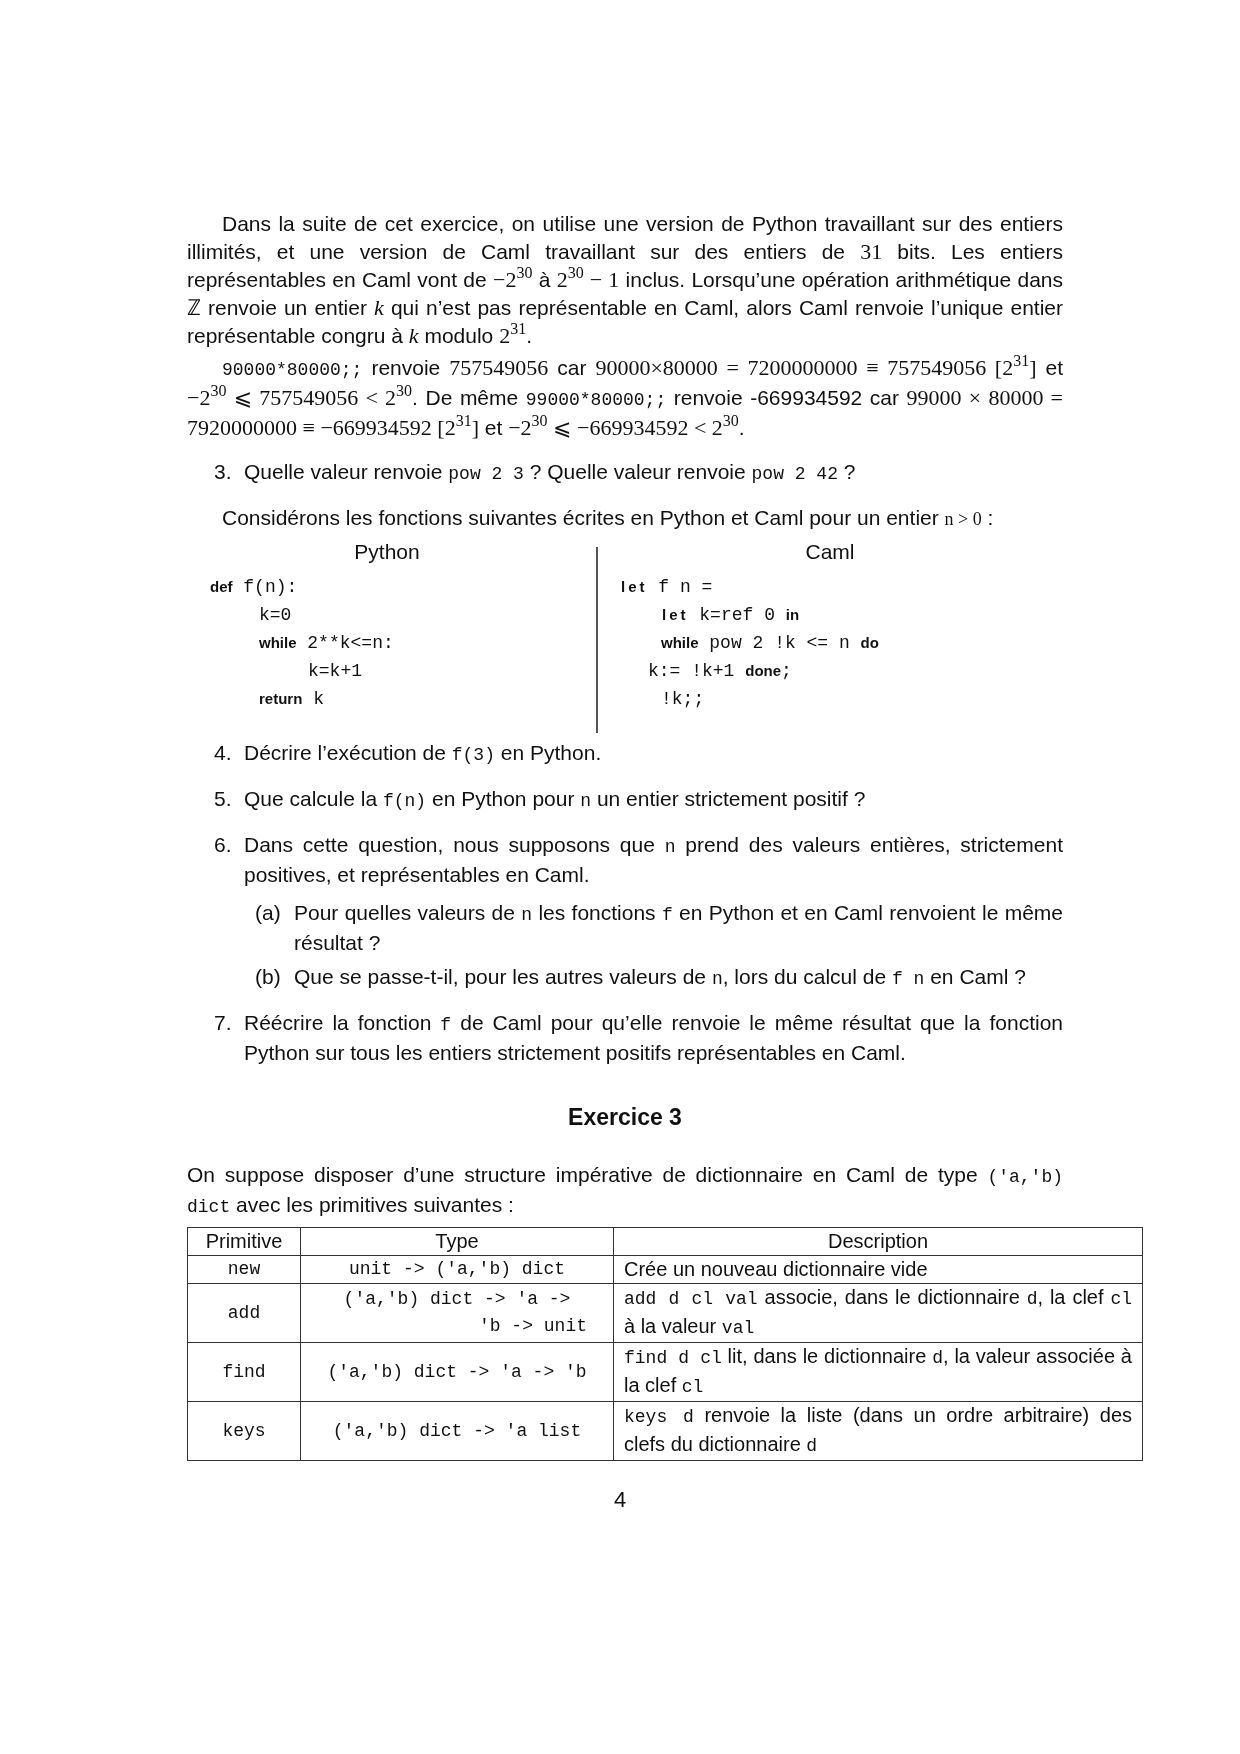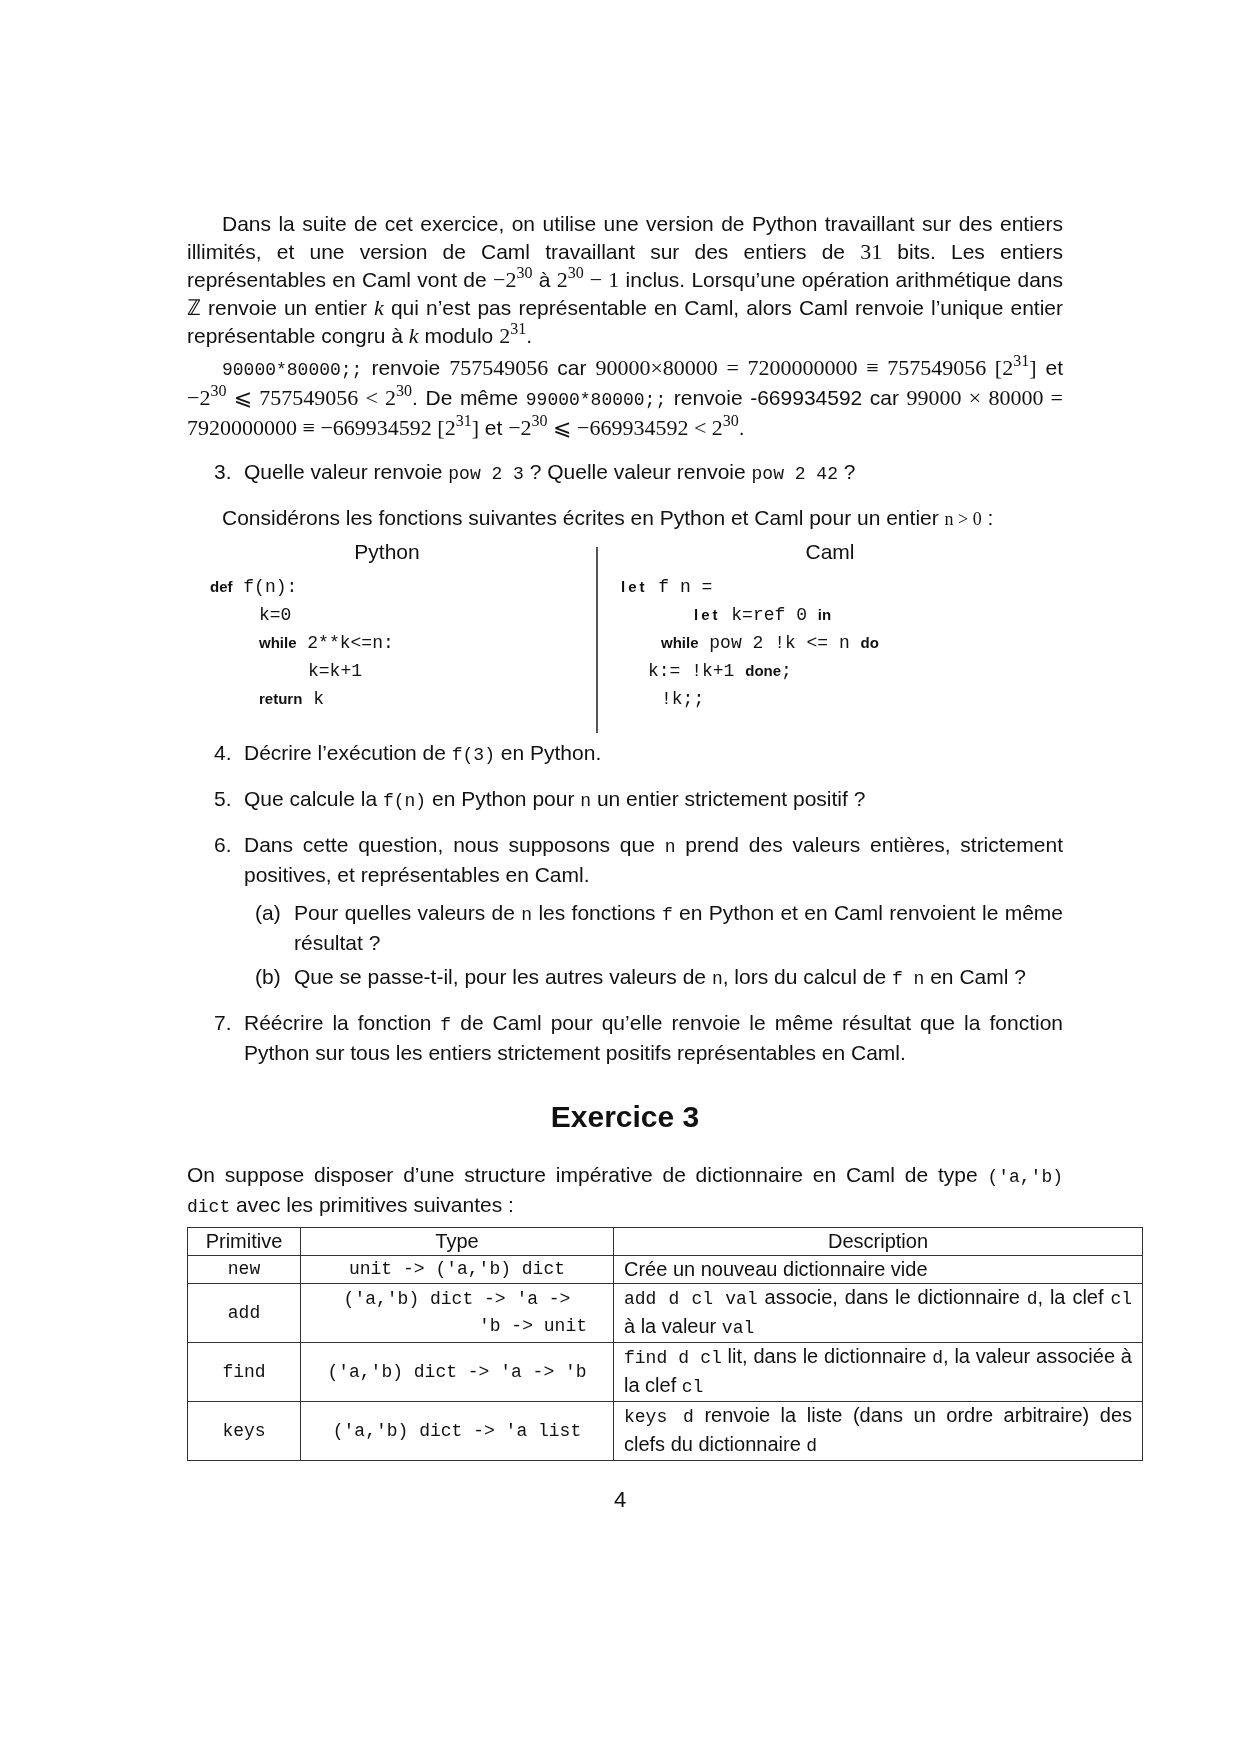--- a/index.html
+++ b/index.html
@@ -17,21 +17,21 @@
   .sub .num { position: absolute; left: 68px; top: 0; }
   .code-wrap { position: relative; height: 190px; margin-top: 4px; }
   .code-col { position: absolute; top: 0; }
   .code-col.py { left: 0; width: 400px; }
   .code-col.ml { left: 410px; width: 466px; }
   .code-divider { position: absolute; left: 409px; top: 10px; width: 1.5px; height: 186px; background: #555; }
   .col-title { text-align: center; height: 34px; line-height: 30px; }
   .code-line { height: 28px; line-height: 28px; white-space: pre; }
   .kw { font-weight: bold; font-family: "Liberation Sans", sans-serif; font-size: 15px; }
   .kw-sp { letter-spacing: 3px; }
-  .exo-title { text-align: center; font-weight: bold; font-size: 30px; margin-top: 36px; margin-bottom: 30px; }
+  .exo-title { text-align: center; font-weight: bold; font-size: 23px; margin-top: 36px; margin-bottom: 30px; }
   table.prim { border-collapse: collapse; width: 956px; margin-top: 6px; font-size: 20px; }
   table.prim td, table.prim th { border: 1.3px solid #333; vertical-align: middle; padding: 0 10px; line-height: 27px; font-weight: normal; }
   table.prim th { text-align: center; }
   table.prim th.c, table.prim td.c { text-align: center; }
   .c1 { width: 92px; }
   .c2 { width: 292px; }
   .page-number { position: absolute; top: 1487px; left: 0; width: 1240px; text-align: center; font-size: 22px; }
 </style>
 </head>
 <body>
@@ -58,21 +58,21 @@
           <div class="code-line" style="padding-left: 72px;"><span class="mono">k=0</span></div>
           <div class="code-line" style="padding-left: 72px;"><span class="kw">while</span><span class="mono"> 2**k&lt;=n:</span></div>
           <div class="code-line" style="padding-left: 121px;"><span class="mono">k=k+1</span></div>
           <div class="code-line" style="padding-left: 72px;"><span class="kw">return</span><span class="mono"> k</span></div>
         </div>
     </div>
     <div class="code-col ml">
       <div class="col-title">Caml</div>
       <div id="ml-lines">
           <div class="code-line" style="padding-left: 24px;"><span class="kw kw-sp">let</span><span class="mono"> f n =</span></div>
-          <div class="code-line" style="padding-left: 97px;"><span class="kw kw-sp">let</span><span class="mono"> k=ref 0 </span><span class="kw">in</span></div>
+          <div class="code-line" style="padding-left: 65px;"><span class="kw kw-sp">let</span><span class="mono"> k=ref 0 </span><span class="kw">in</span></div>
           <div class="code-line" style="padding-left: 64px;"><span class="kw">while</span><span class="mono"> pow 2 !k &lt;= n </span><span class="kw">do</span></div>
           <div class="code-line" style="padding-left: 51px;"><span class="mono">k:= !k+1 </span><span class="kw">done</span><span class="mono">;</span></div>
           <div class="code-line" style="padding-left: 64px;"><span class="mono">!k;;</span></div>
         </div>
     </div>
   </div>
 
   <div class="q" style="margin-top:12px">
     <span class="num">4.</span>
     <span>Décrire l’exécution de </span><span class="mono">f(3)</span><span> en Python.</span>

